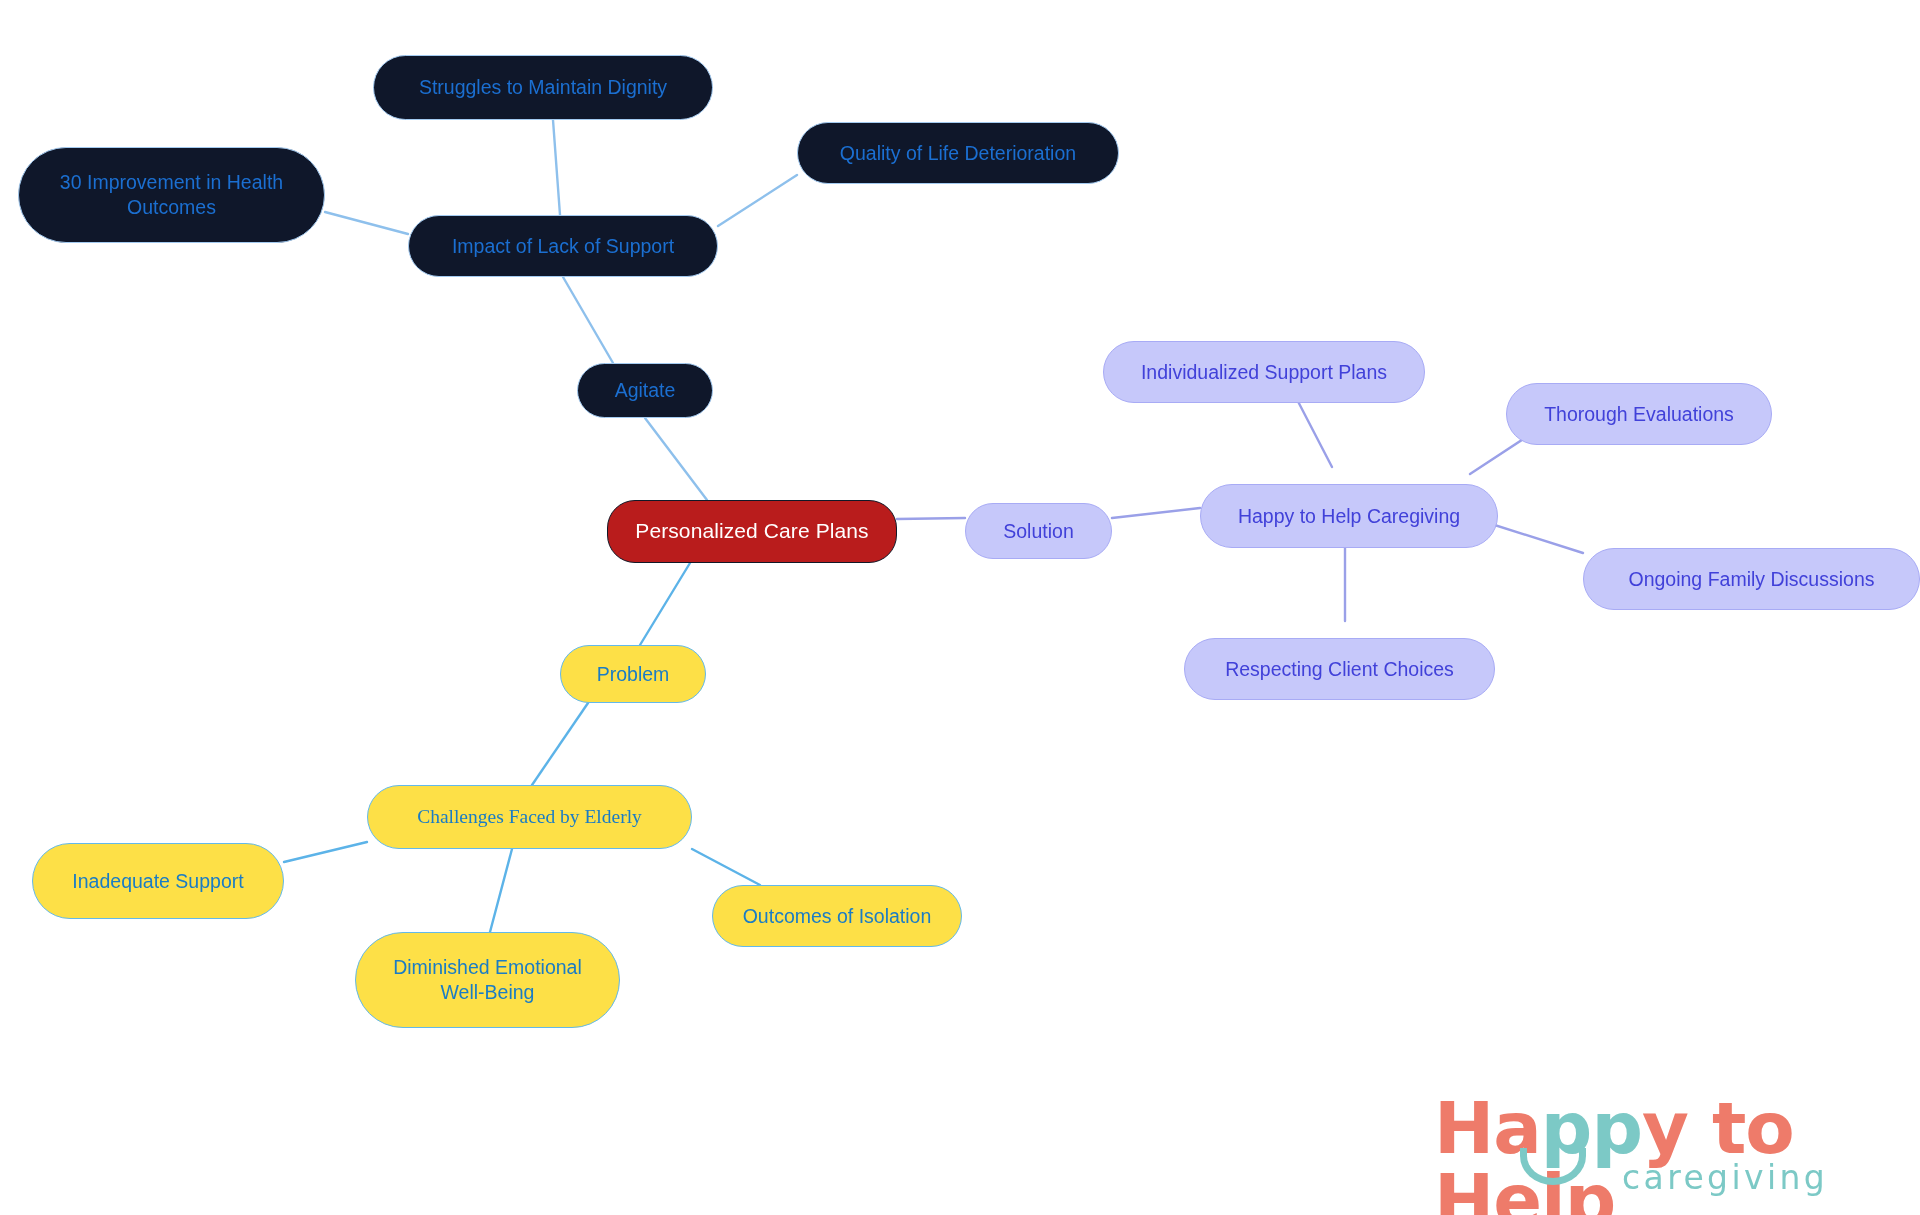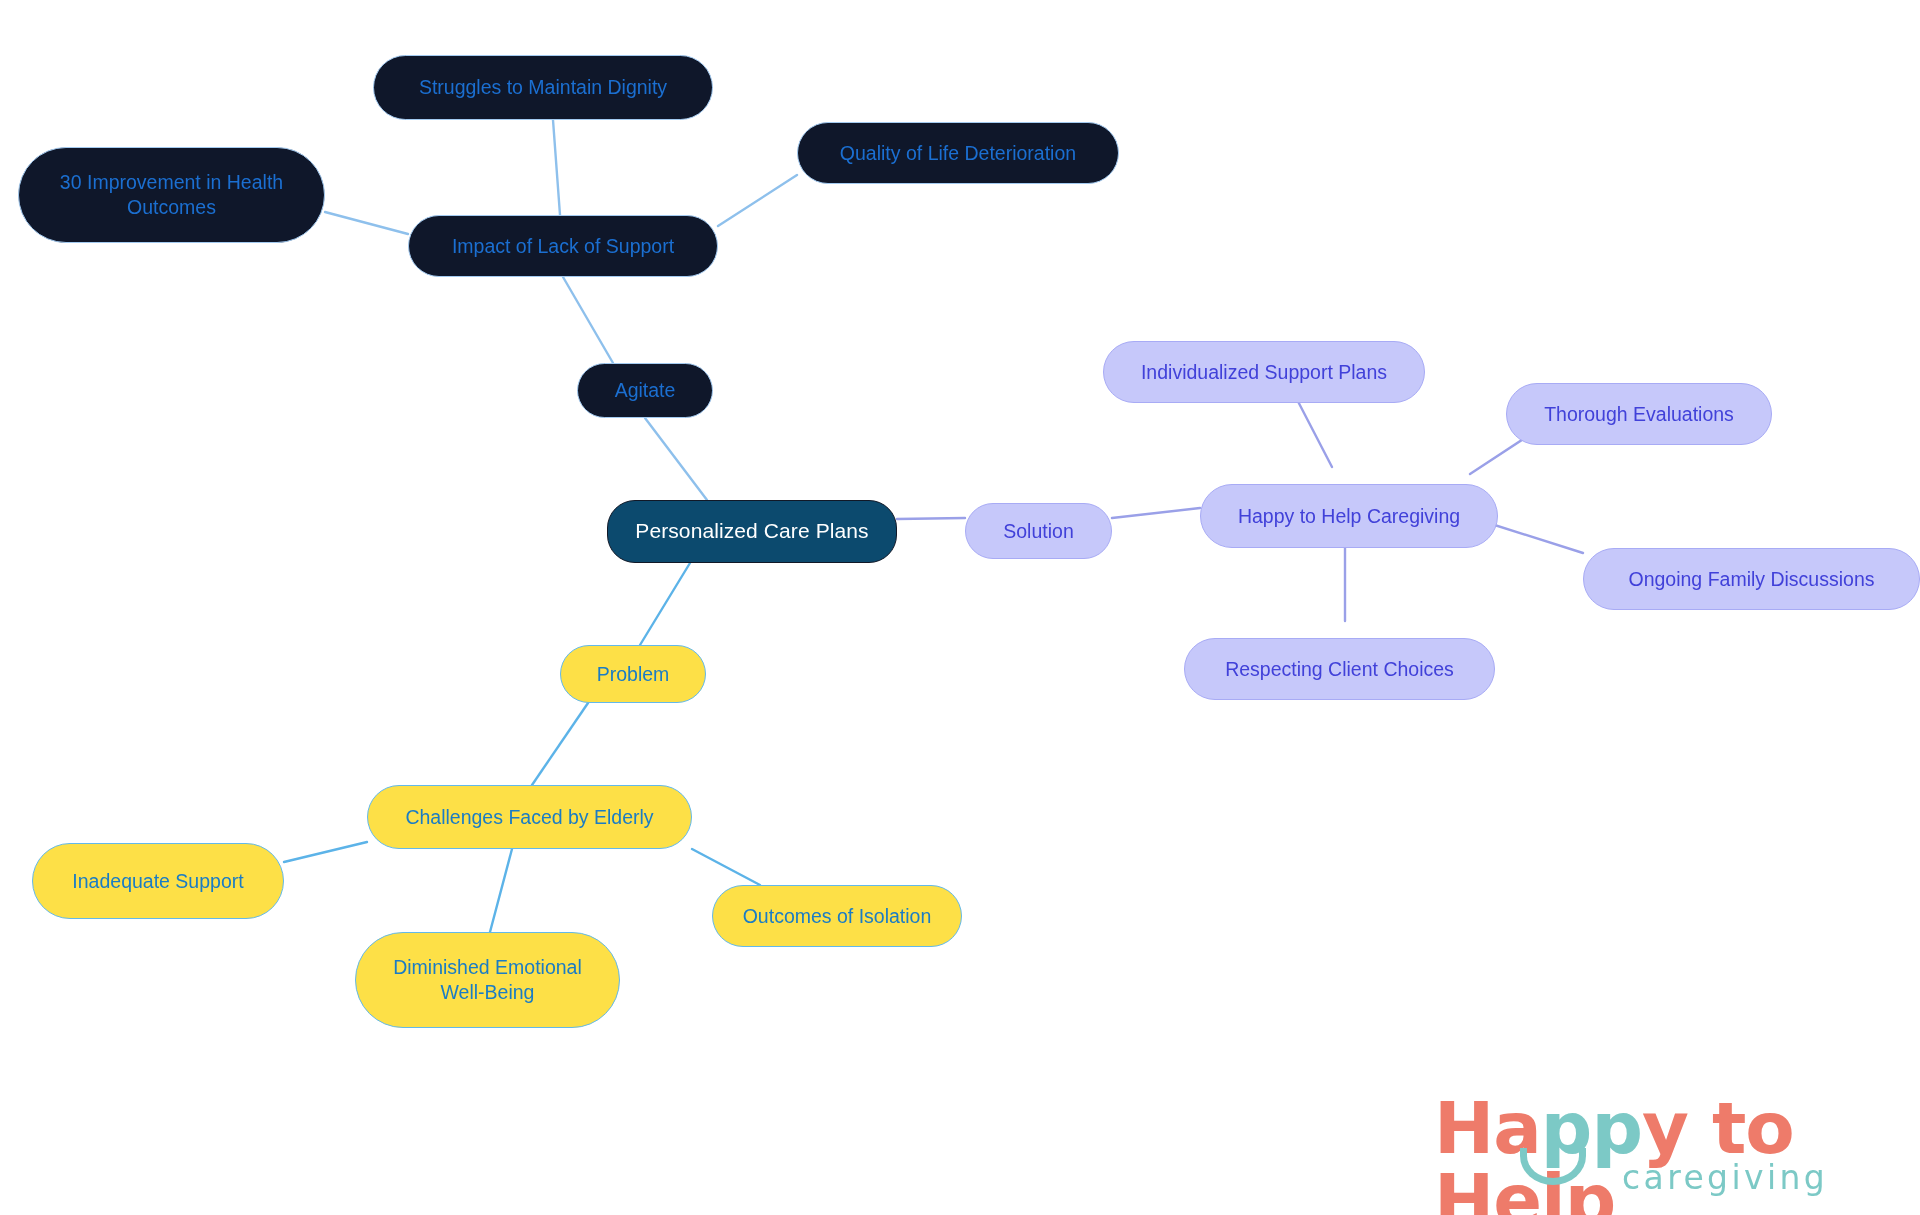--- a/index.html
+++ b/index.html
@@ -35,21 +35,21 @@
     text-align: center;
     border-radius: 999px;
     border-style: solid;
     border-width: 1.6px;
     line-height: 1.26;
     white-space: pre-line;
     padding: 4px 14px;
   }
   
   .n-root {
-    background: #0c4a6e;
+    background: #b91c1c;
     border-color: #111827;
     color: #ffffff;
     font-size: 21px;
     border-radius: 28px;
     letter-spacing: .1px;
   }
   
   .n-lblue {
     background: #0f172a;
     border-color: #a3caf0;
@@ -138,21 +138,21 @@
     </svg>
   <div id="nodes">
       <div class="node n-root" style="left: 607px; top: 500px; width: 290px; height: 63px;"><span>Personalized Care Plans</span></div>
       <div class="node n-lblue" style="left: 577px; top: 363px; width: 136px; height: 55px;"><span>Agitate</span></div>
       <div class="node n-lblue" style="left: 408px; top: 215px; width: 310px; height: 62px;"><span>Impact of Lack of Support</span></div>
       <div class="node n-lblue" style="left: 373px; top: 55px; width: 340px; height: 65px;"><span>Struggles to Maintain Dignity</span></div>
       <div class="node n-lblue" style="left: 797px; top: 122px; width: 322px; height: 62px;"><span>Quality of Life Deterioration</span></div>
       <div class="node n-lblue" style="left: 18px; top: 147px; width: 307px; height: 96px;"><span>30 Improvement in Health
 Outcomes</span></div>
       <div class="node n-cyan" style="left: 560px; top: 645px; width: 146px; height: 58px;"><span>Problem</span></div>
-      <div class="node n-cyan" style="left: 367px; top: 785px; width: 325px; height: 64px;"><span>Challenges Faced by Elderly</span></div>
+      <div class="node n-cyan" style="left: 367px; top: 785px; width: 325px; height: 64px; font-family: Liberation Serif, serif;"><span>Challenges Faced by Elderly</span></div>
       <div class="node n-cyan" style="left: 32px; top: 843px; width: 252px; height: 76px;"><span>Inadequate Support</span></div>
       <div class="node n-cyan" style="left: 355px; top: 932px; width: 265px; height: 96px;"><span>Diminished Emotional
 Well-Being</span></div>
       <div class="node n-cyan" style="left: 712px; top: 885px; width: 250px; height: 62px;"><span>Outcomes of Isolation</span></div>
       <div class="node n-purple" style="left: 965px; top: 486px; width: 147px; height: 56px;"><span>Solution</span></div>
       <div class="node n-purple" style="left: 1200px; top: 467px; width: 298px; height: 64px;"><span>Happy to Help Caregiving</span></div>
       <div class="node n-purple" style="left: 1103px; top: 324px; width: 322px; height: 62px;"><span>Individualized Support Plans</span></div>
       <div class="node n-purple" style="left: 1506px; top: 366px; width: 266px; height: 62px;"><span>Thorough Evaluations</span></div>
       <div class="node n-purple" style="left: 1583px; top: 531px; width: 337px; height: 62px;"><span>Ongoing Family Discussions</span></div>
       <div class="node n-purple" style="left: 1184px; top: 621px; width: 311px; height: 62px;"><span>Respecting Client Choices</span></div>

